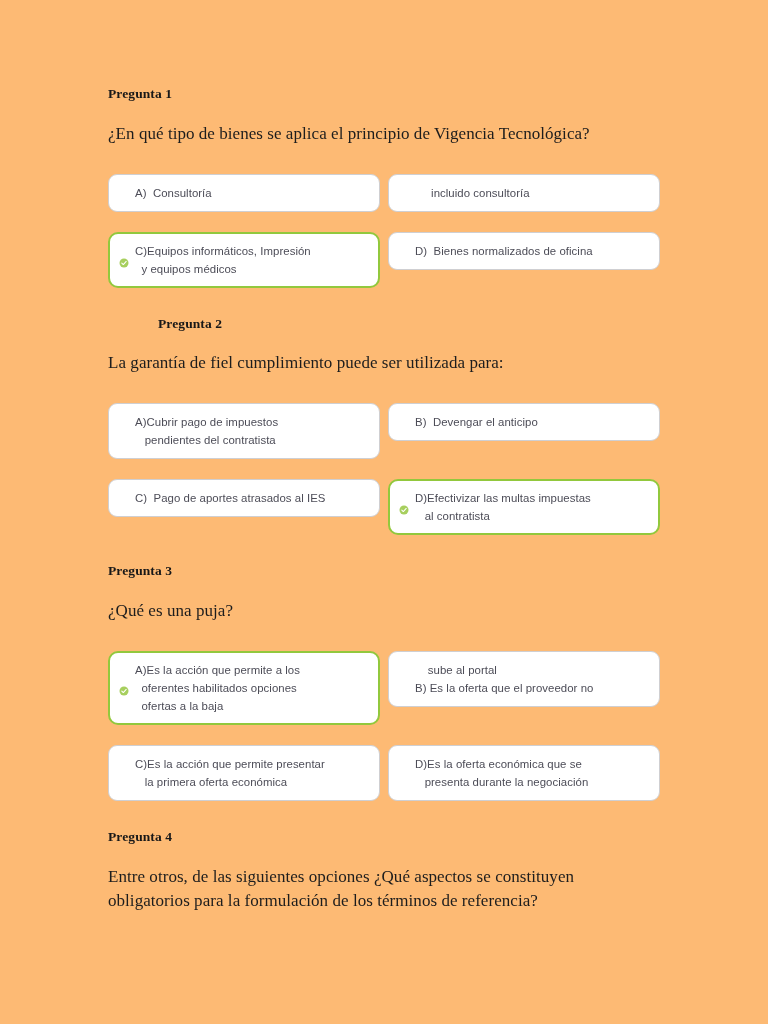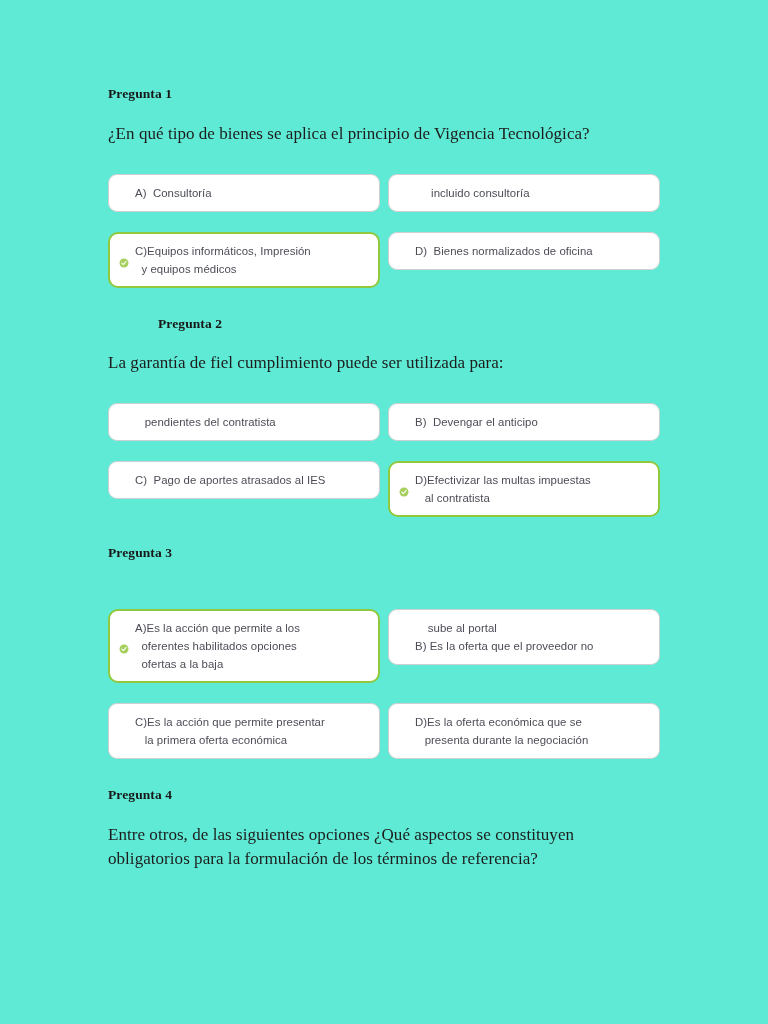--- a/index.html
+++ b/index.html
@@ -17,21 +17,21 @@
     color: #1a1a1a;
     -webkit-font-smoothing: antialiased;
   }
 
   .page {
     position: absolute;
     left: 0;
     top: 0;
     width: 768px;
     height: 1024px;
-    background: #5eead4;
+    background: #fdba74;
   }
 
   .content {
     position: absolute;
     left: 108px;
     top: 85px;
     width: 552px;
   }
 
   
@@ -180,20 +180,21 @@
 
     <div class="question-block">
       <div class="q-heading indented">Pregunta 2</div>
       <div class="gap-head-text"></div>
       <div class="q-text">La garantía de fiel cumplimiento puede ser utilizada para:</div>
       <div class="gap-text-opts"></div>
       <div class="options-grid">
         <div class="opt-cell">
           <div class="option">
             <span class="opt-body">
+              <span class="opt-line">A)Cubrir pago de impuestos</span>
               <span class="opt-line">   pendientes del contratista</span>
             </span>
           </div>
         </div>
         <div class="opt-cell">
           <div class="option">
             <span class="opt-body">
               <span class="opt-line">B)  Devengar el anticipo</span>
             </span>
           </div>
@@ -223,20 +224,21 @@
           </div>
         </div>
       </div>
     </div>
 
     <div class="gap-block"></div>
 
     <div class="question-block">
       <div class="q-heading">Pregunta 3</div>
       <div class="gap-head-text"></div>
+      <div class="q-text">¿Qué es una puja?</div>
       <div class="gap-text-opts"></div>
       <div class="options-grid">
         <div class="opt-cell">
           <div class="option selected">
             <span class="check-icon">
               <svg viewBox="0 0 20 20" width="10" height="10" aria-hidden="true">
                 <circle cx="10" cy="10" r="9" fill="#a7cf5e"></circle>
                 <path d="M5.6 10.2 L8.6 13.1 L14.4 6.9" fill="none" stroke="#ffffff" stroke-width="2.1" stroke-linecap="round" stroke-linejoin="round"></path>
               </svg>
             </span>

